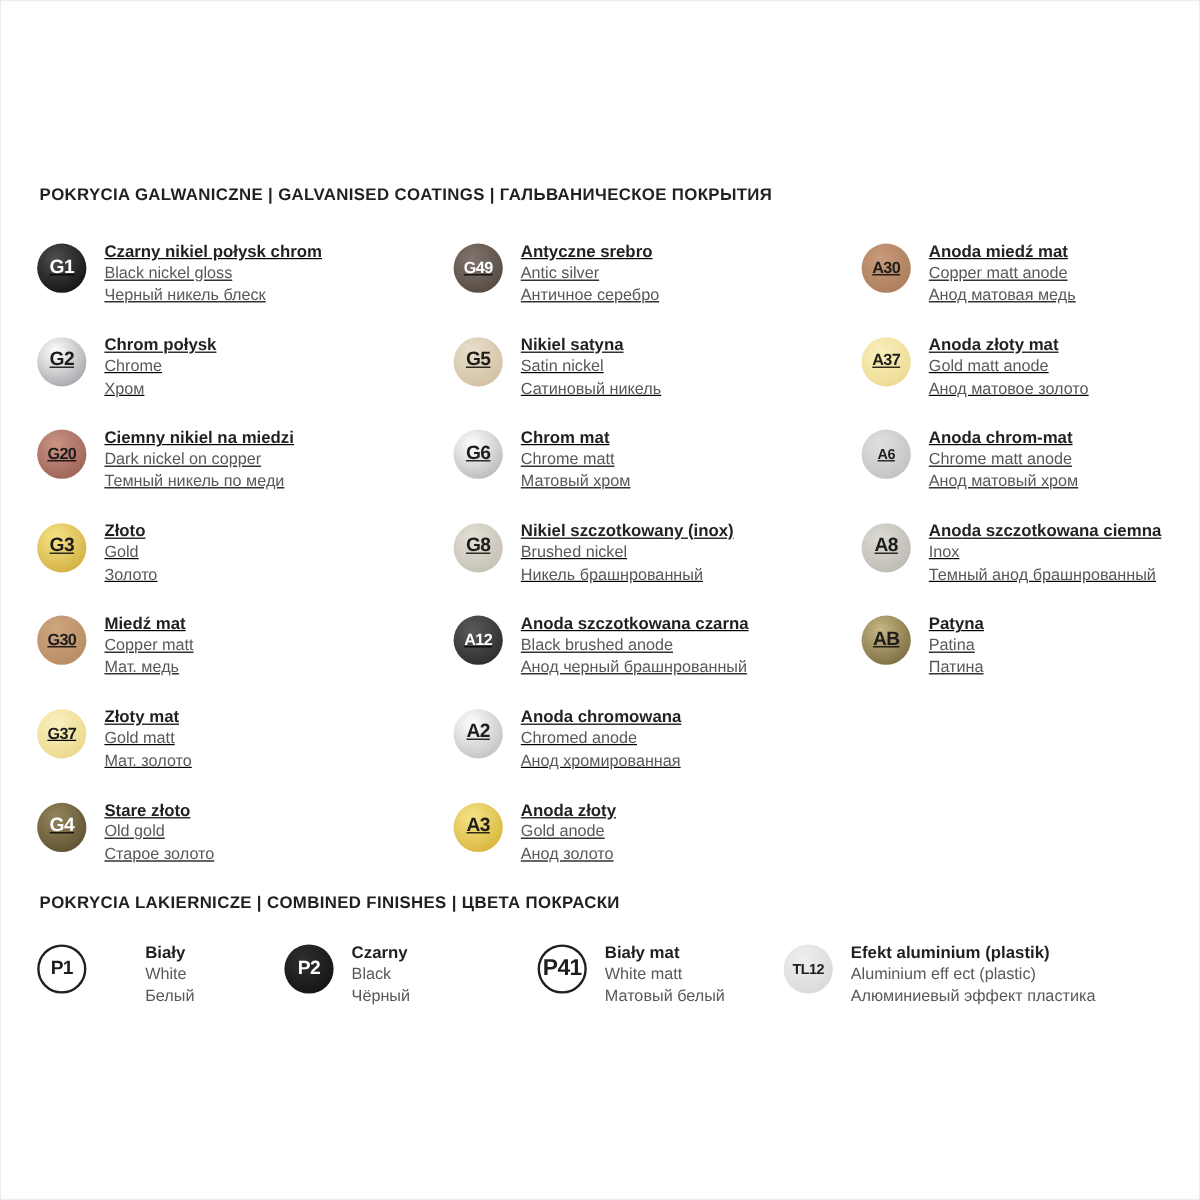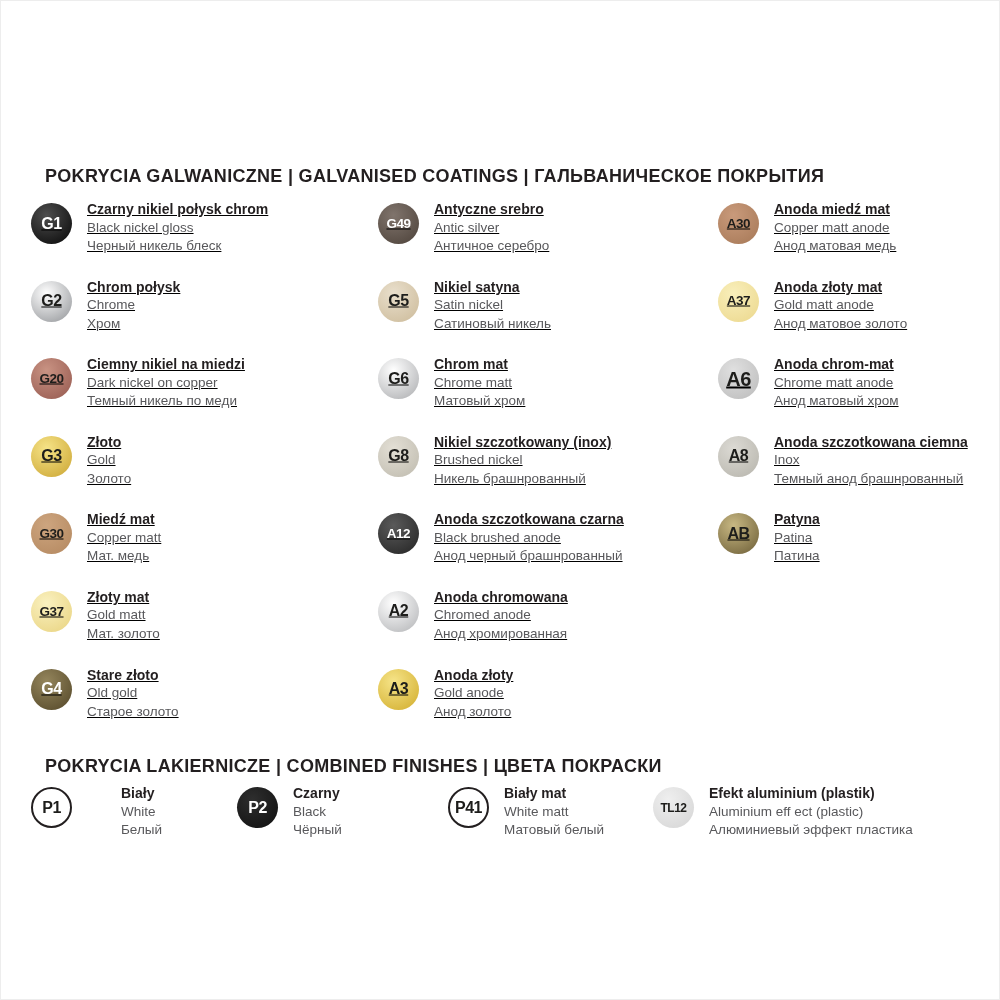--- a/index.html
+++ b/index.html
@@ -7,22 +7,22 @@
     position: relative;
     width: 1000px;
     height: 1000px;
     background: var(--page-bg, #ffffff);
     box-shadow: inset 0 0 0 1px #ededed;
     font-family: "Liberation Sans", sans-serif;
     overflow: hidden;
   }
   h2.section-header {
     position: absolute;
-    margin: 12px;
-    font-size: 18px;
+    margin: 0;
+    font-size: 14px;
     font-weight: bold;
     letter-spacing: 0.3px;
     color: var(--text-primary, #231f20);
     white-space: nowrap;
   }
   #sec1-header { left: 33px; top: 154px; }
   #sec2-header { left: 33px; top: 744px; }
   #sec1-grid {
     position: absolute;
     left: 31px;
@@ -244,21 +244,21 @@
       <span class="code" style="color: rgb(29, 29, 27); font-size: 13.5px;">A37</span>
     </span>
     <div class="labels">
       <div class="title">Anoda złoty mat</div>
       <div class="sub">Gold matt anode</div>
       <div class="sub">Анод матовое золото</div>
     </div>
   </div>
         <div class="item">
     <span class="swatch" style="background: radial-gradient(circle at 38% 30%, rgb(224, 224, 224) 0%, rgb(195, 195, 195) 78%);">
-      <span class="code" style="color: rgb(29, 29, 27); font-size: 20px;">A6</span>
+      <span class="code" style="color: rgb(29, 29, 27); font-size: 12px;">A6</span>
     </span>
     <div class="labels">
       <div class="title">Anoda chrom-mat</div>
       <div class="sub">Chrome matt anode</div>
       <div class="sub">Анод матовый хром</div>
     </div>
   </div>
         <div class="item">
     <span class="swatch" style="background: radial-gradient(circle at 38% 30%, rgb(220, 218, 212) 0%, rgb(190, 188, 180) 78%);">
       <span class="code" style="color: rgb(29, 29, 27); font-size: 16px;">A8</span>
@@ -299,21 +299,21 @@
       <span class="code" style="color: rgb(255, 255, 255); font-size: 16px;">P2</span>
     </span>
     <div class="labels">
       <div class="title">Czarny</div>
       <div class="sub">Black</div>
       <div class="sub">Чёрный</div>
     </div>
   </div>
       <div class="item">
     <span class="swatch" style="background: rgb(255, 255, 255); border: 2px solid rgb(35, 31, 32);">
-      <span class="code" style="color: rgb(29, 29, 27); font-size: 16px;">P41</span>
+      <span class="code" style="color: rgb(29, 29, 27); font-size: 19px;">P41</span>
     </span>
     <div class="labels">
       <div class="title">Biały mat</div>
       <div class="sub">White matt</div>
       <div class="sub">Матовый белый</div>
     </div>
   </div>
       <div class="item">
     <span class="swatch" style="background: radial-gradient(circle at 38% 30%, rgb(239, 239, 239) 0%, rgb(218, 218, 218) 78%);">
       <span class="code" style="color: rgb(29, 29, 27); font-size: 12px;">TL12</span>

